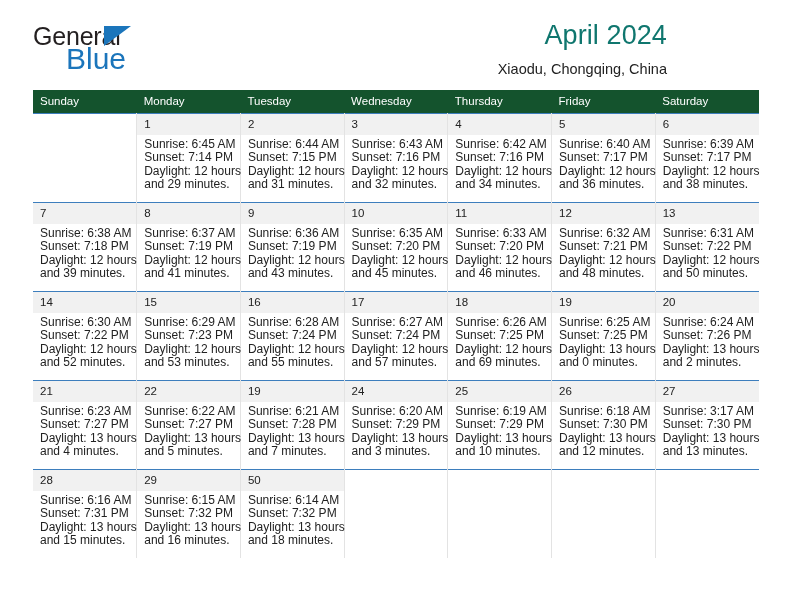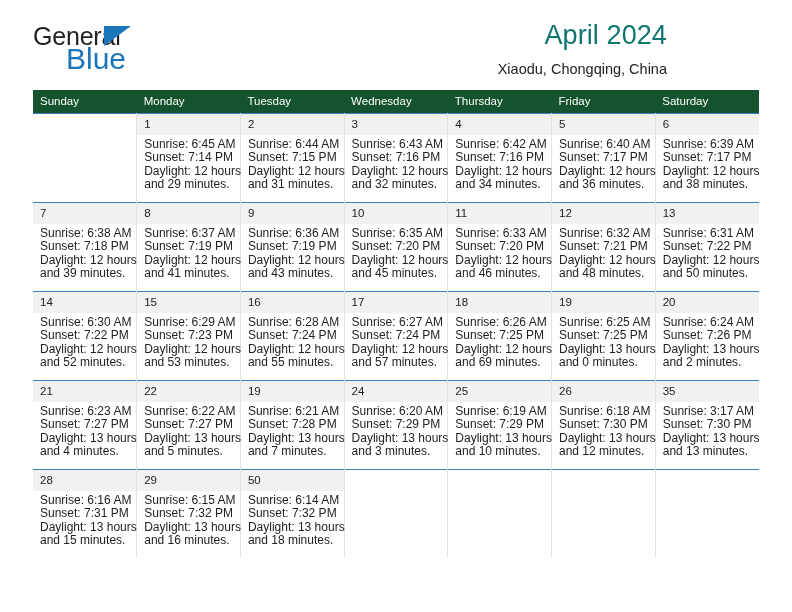--- a/index.html
+++ b/index.html
@@ -399,21 +399,21 @@
           <td class="day-cell">
             <div class="daynum">26</div>
             <div class="details">
               <div>Sunrise: 6:18 AM</div>
               <div>Sunset: 7:30 PM</div>
               <div>Daylight: 13 hours</div>
               <div>and 12 minutes.</div>
             </div>
           </td>
           <td class="day-cell">
-            <div class="daynum">35</div>
+            <div class="daynum">27</div>
             <div class="details">
               <div>Sunrise: 3:17 AM</div>
               <div>Sunset: 7:30 PM</div>
               <div>Daylight: 13 hours</div>
               <div>and 13 minutes.</div>
             </div>
           </td>
         </tr>
         <tr class="week">
           <td class="day-cell">

